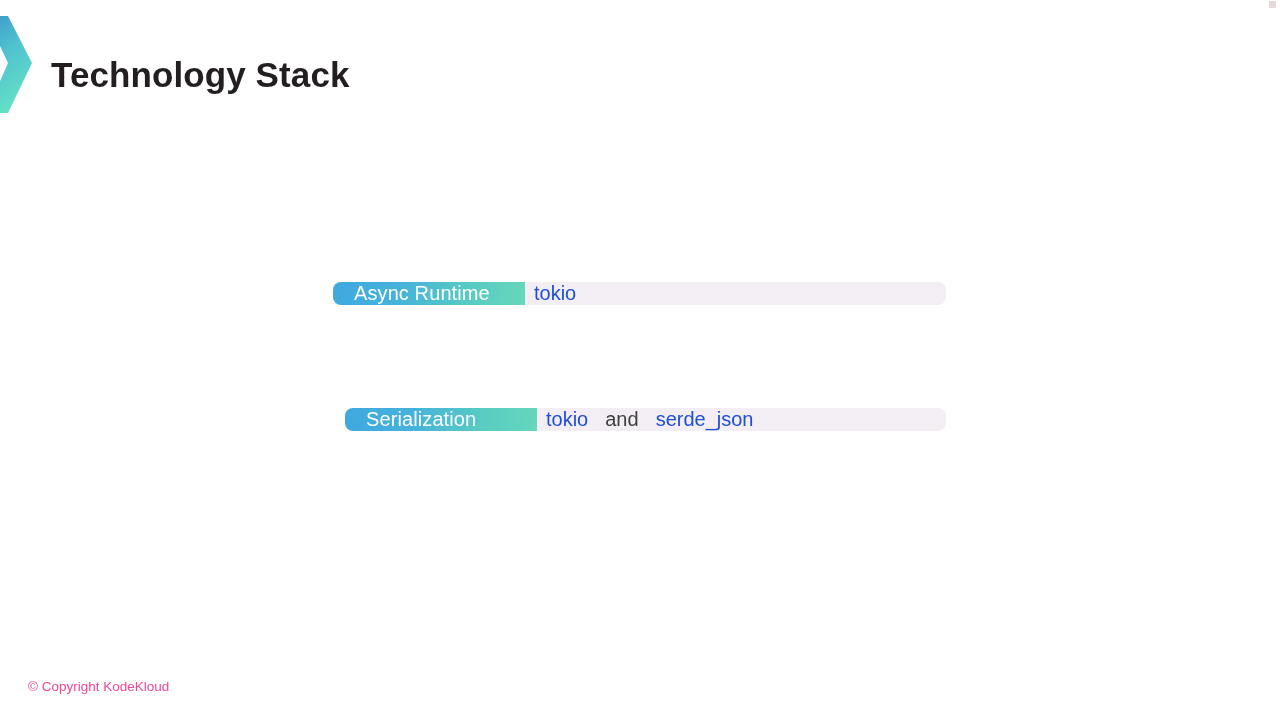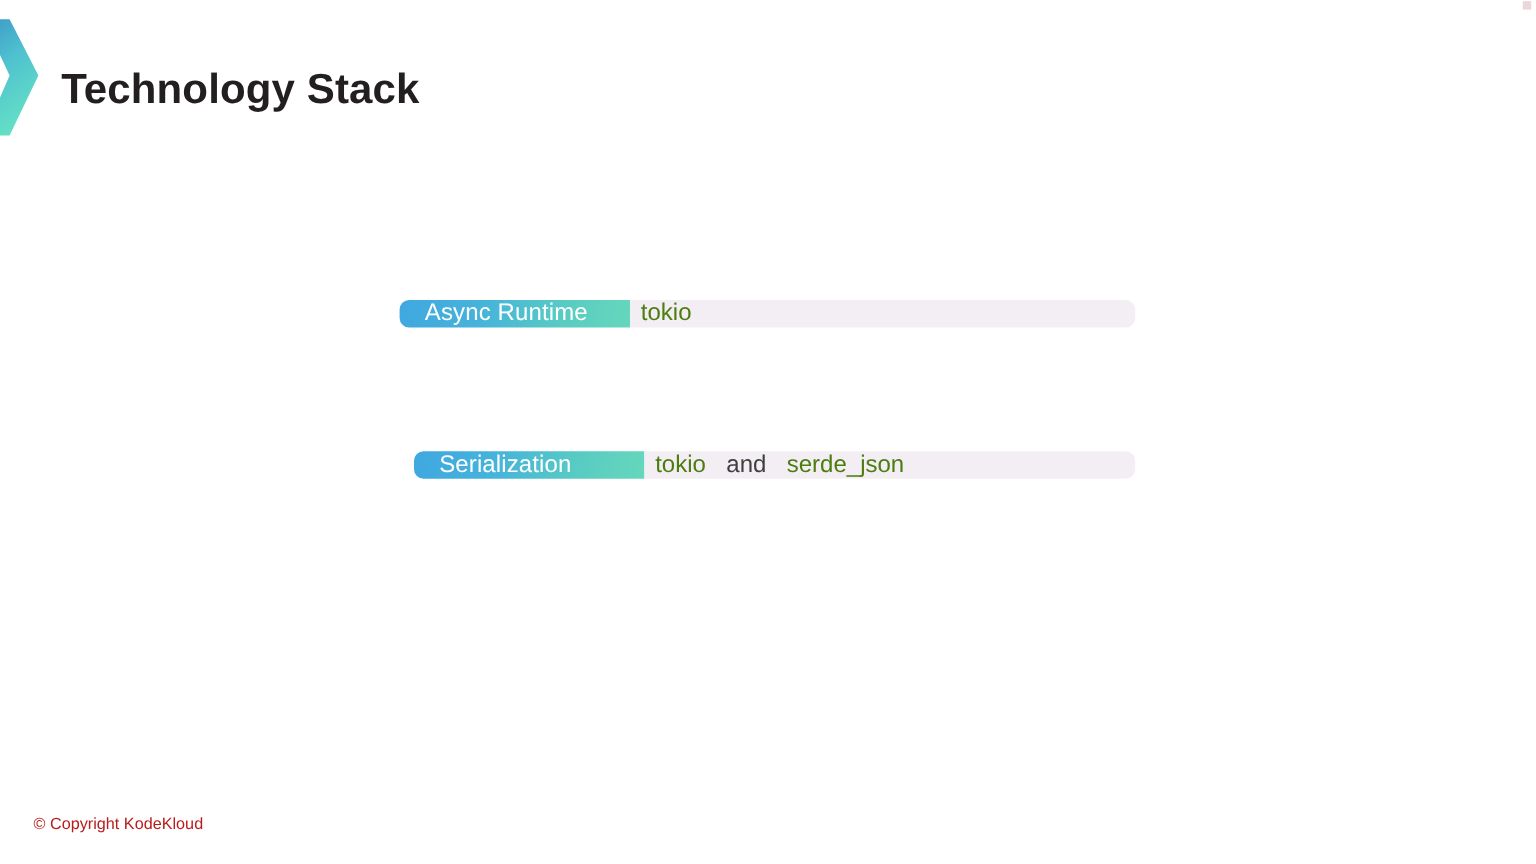--- a/index.html
+++ b/index.html
@@ -43,21 +43,21 @@
 
   
   .stack-table {
     position: absolute;
     left: 333px;
     top: 250px;
     width: 613px;
   }
   .stack-row {
     display: flex;
-    align-items: flex-start;
+    align-items: flex-end;
     height: 55px;
     margin-bottom: 8px;
   }
   .stack-row:last-child {
     margin-bottom: 0;
     padding-left: 12px;
   }
   .row-label {
     width: 192px;
     flex: 0 0 192px;
@@ -78,34 +78,34 @@
     align-items: center;
     padding-left: 9px;
     box-sizing: border-box;
     border-radius: 0 8px 8px 0;
     background: #f3eef3;
     font-size: 20px;
     color: #444444;
     white-space: nowrap;
   }
   .row-value .code {
-    color: #4d7c0f;
+    color: #1d4ed8;
   }
   .row-value .conj {
     color: #3f3f3f;
     margin: 0 17px;
   }
 
   
   .footer-copyright {
     position: absolute;
     left: 28px;
     top: 679px;
     font-size: 13.5px;
-    color: #b91c1c;
+    color: #ec4899;
     white-space: nowrap;
   }
 
   
   .corner-mark {
     position: absolute;
     right: 4px;
     top: 1px;
     width: 7px;
     height: 7px;

